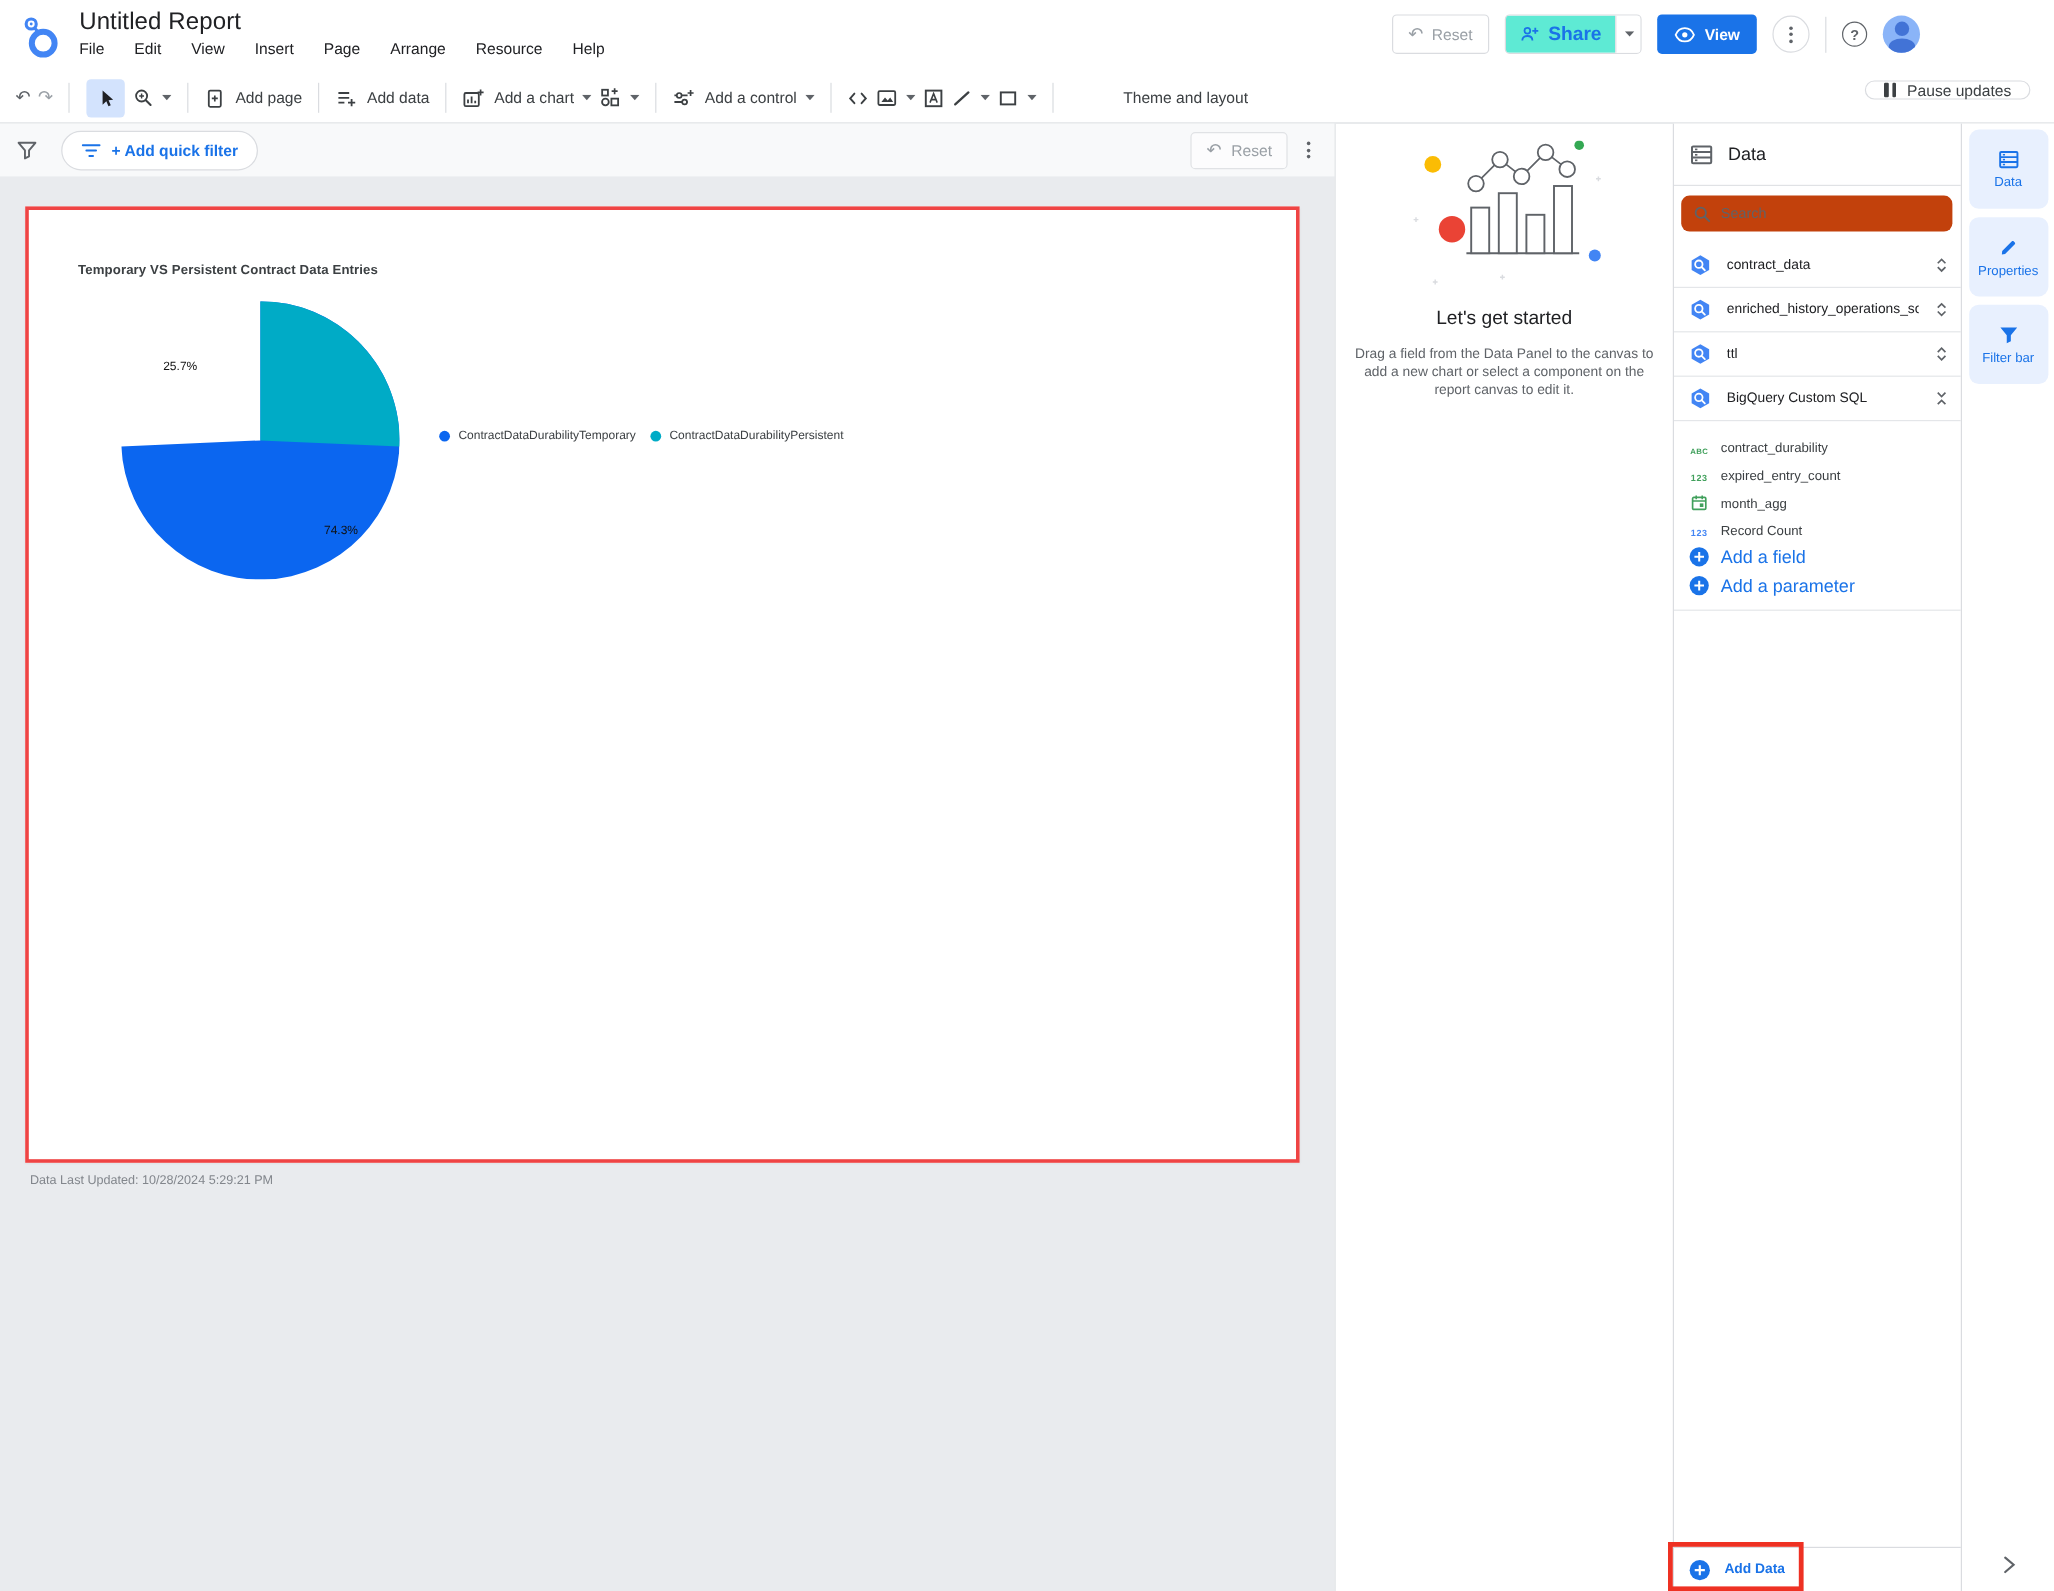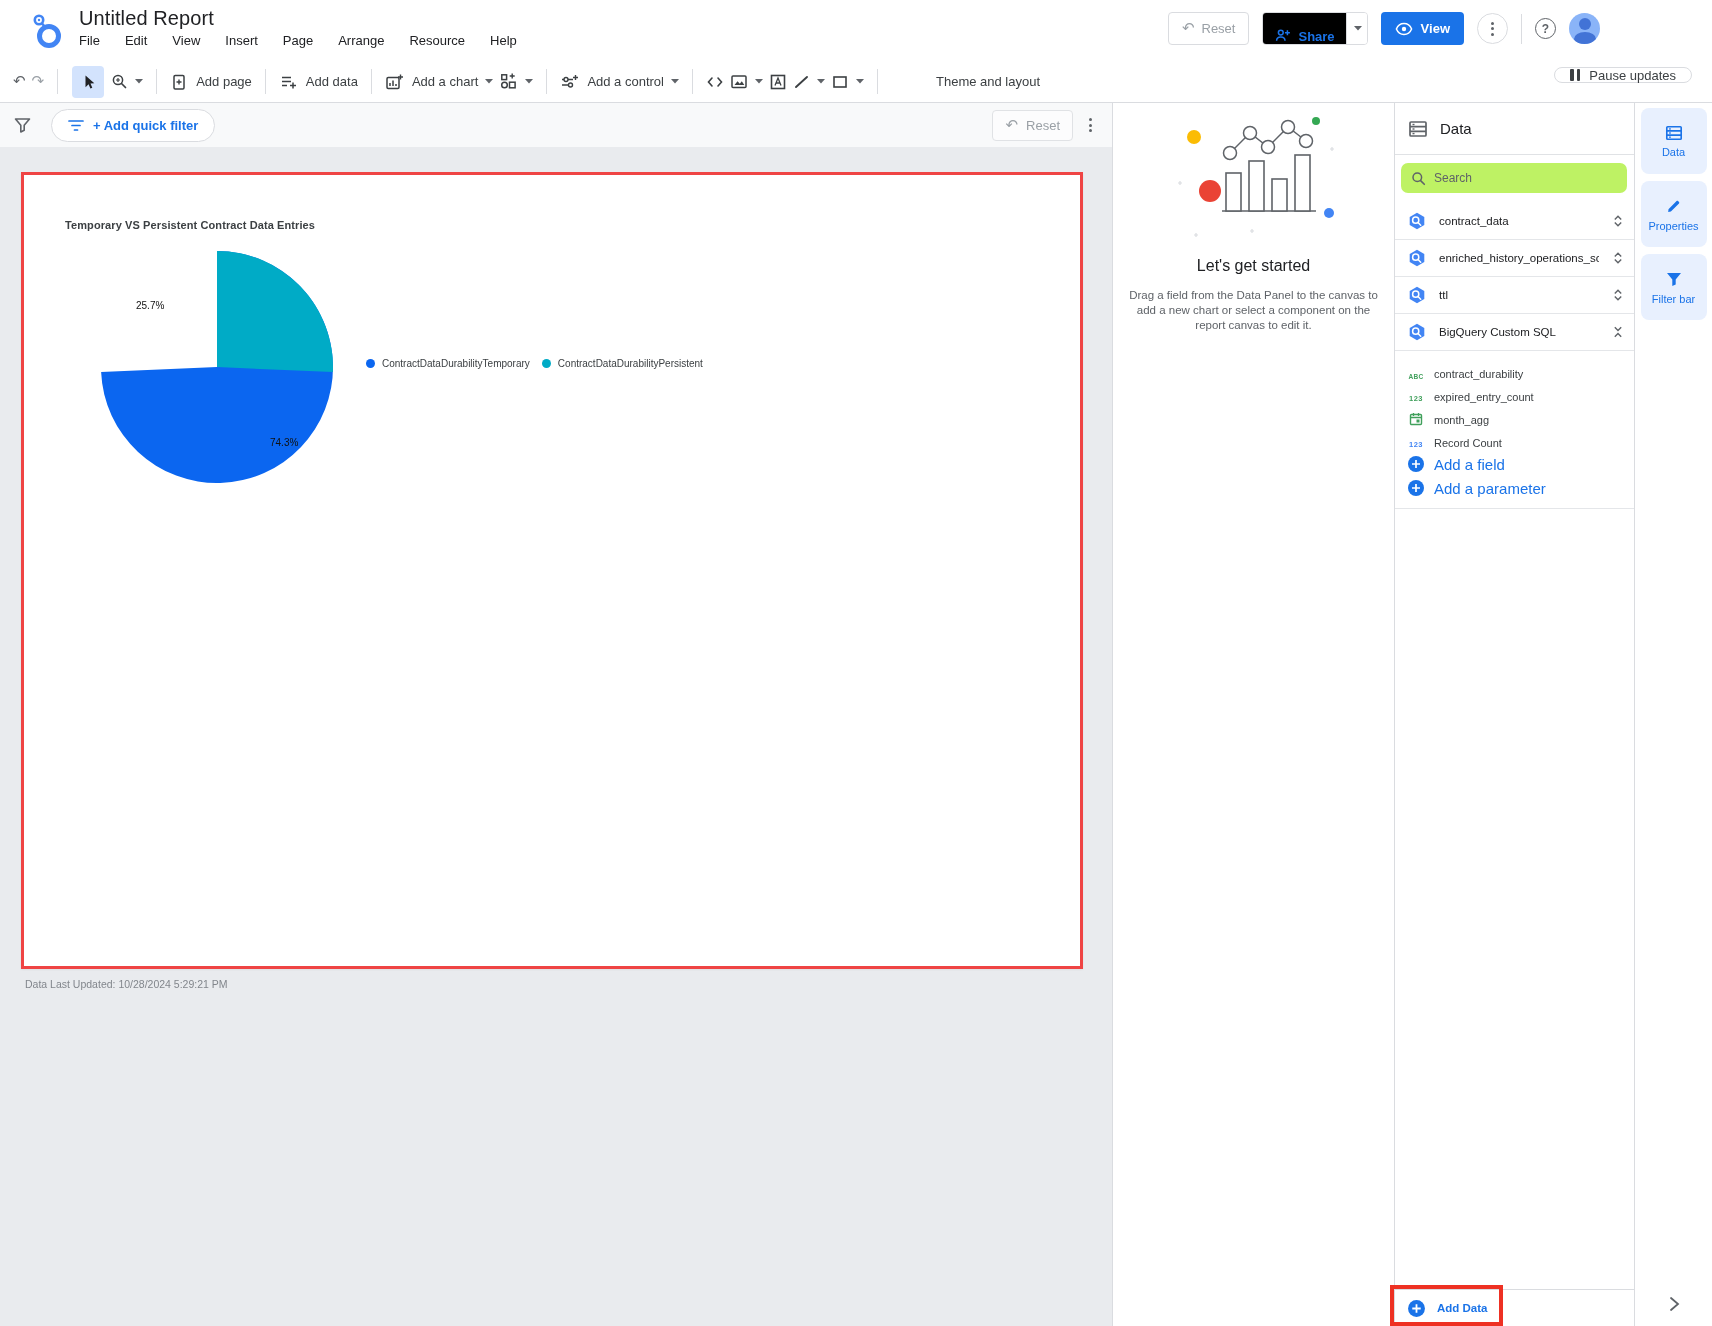--- a/index.html
+++ b/index.html
@@ -1,32 +1,32 @@
 <!DOCTYPE html>
 <html><head>
 <meta charset="utf-8">
 <style>
   * { margin:0; padding:0; box-sizing:border-box; }
   html,body { width:1712px; height:1326px; overflow:hidden; }
   body { font-family:"Liberation Sans","DejaVu Sans",sans-serif; color:#202124; background:#fff; position:relative; }
   svg { display:block; }
 
   
-  .topbar { height:61px; position:relative; background:#fff; padding-left:29px; display:flex; }
+  .topbar { height:61px; position:relative; background:#fff; padding-left:16px; display:flex; }
   .logo { margin-top:12px; width:36px; height:38px; }
   .title-block { margin-left:14px; padding-top:7px; }
   .report-title { font-size:20px; color:#202124; letter-spacing:.1px; }
   .menubar { display:flex; gap:25px; margin-top:3px; font-size:13px; color:#202124; }
   .menubar span { cursor:default; }
   .topbar-right { position:absolute; right:112px; top:12px; display:flex; align-items:center; gap:13px; }
   .btn { height:33px; border:1px solid #dadce0; border-radius:4px; background:#fff; display:flex; align-items:center; padding:0 13px; gap:7px; font-size:13px; }
   .btn.disabled { color:#9aa0a6; }
   .undo-glyph { font-family:"DejaVu Sans",sans-serif; font-size:15px; line-height:1; color:#9aa0a6; }
   .share-split { display:flex; height:33px; border:1px solid #dadce0; border-radius:4px; overflow:hidden; }
-  .share-main { display:flex; align-items:flex-end; gap:7px; padding:0 11px; color:#1a73e8; font-size:13px; font-weight:bold; background:#000000; }
+  .share-main { display:flex; align-items:center; gap:7px; padding:0 11px; color:#1a73e8; font-size:16px; font-weight:bold; background:#5eead4; }
   .share-caret { width:21px; display:flex; align-items:center; justify-content:center; border-left:1px solid #dadce0; background:#fff; }
   .btn-view { height:33px; border-radius:4px; background:#1a73e8; color:#fff; font-size:13px; font-weight:bold; display:flex; align-items:center; gap:8px; padding:0 14px; border:none; }
   .more-circle { width:31px; height:31px; border:1px solid #dadce0; border-radius:50%; display:flex; flex-direction:column; align-items:center; justify-content:center; gap:2.5px; background:#fff; }
   .more-circle i, .vdots i { width:3px; height:3px; border-radius:50%; background:#5f6368; display:block; }
   .hdr-divider { width:1px; height:30px; background:#dadce0; }
   .help-circle { width:21px; height:21px; border:1.8px solid #5f6368; border-radius:50%; color:#5f6368; font-size:12px; font-weight:bold; display:flex; align-items:center; justify-content:center; }
   .avatar { width:31px; height:31px; border-radius:50%; background:#8ab4f8; position:relative; overflow:hidden; }
   .avatar .head { position:absolute; left:9.5px; top:5px; width:12px; height:12px; border-radius:50%; background:#4273d6; }
   .avatar .body { position:absolute; left:4.5px; top:19px; width:22px; height:14px; border-radius:50%; background:#4273d6; }
 
@@ -63,21 +63,21 @@
   .last-updated { position:absolute; left:25px; top:875px; font-size:10.5px; color:#82868c; }
 
   
   .gs-panel { width:283px; background:#fff; border-left:1px solid #dadce0; border-right:1px solid #dadce0; display:flex; flex-direction:column; align-items:center; padding-top:8px; }
   .gs-heading { margin-top:14px; font-size:16px; color:#202124; }
   .gs-body { margin-top:13px; width:250px; text-align:center; font-size:11.5px; line-height:15px; color:#5f6368; }
 
   
   .data-panel { width:240px; background:#fff; border-right:1px solid #dadce0; display:flex; flex-direction:column; position:relative; }
   .dp-header { height:52px; border-bottom:1px solid #e0e2e5; display:flex; align-items:center; gap:11px; padding:0 12px; font-size:15px; color:#202124; flex:none; }
-  .dp-search { margin:8px 7px 0 6px; height:30px; background:#bef264; border-radius:7px; display:flex; align-items:center; gap:8px; padding:0 10px; flex:none; }
+  .dp-search { margin:8px 7px 0 6px; height:30px; background:#c2410c; border-radius:7px; display:flex; align-items:center; gap:8px; padding:0 10px; flex:none; }
   .dp-search input { border:none; outline:none; background:transparent; font-size:12px; color:#202124; width:160px; font-family:inherit; }
   .dp-search input::placeholder { color:#5f6368; }
   .src-list { margin-top:10px; flex:none; }
   .src-row { height:37px; display:flex; align-items:center; gap:12px; padding:0 9px 0 12px; border-bottom:1px solid #e4e6e9; }
   .src-name { flex:1; font-size:11.5px; color:#202124; white-space:nowrap; overflow:hidden; }
   .fields { padding-top:6px; flex:none; }
   .field-row { height:23px; display:flex; align-items:flex-end; gap:9px; padding:0 12px; }
   .f-ic { width:18px; display:flex; justify-content:center; font-weight:bold; }
   .f-abc { font-size:6.5px; letter-spacing:.3px; color:#41a05c; }
   .f-123g { font-size:7.5px; letter-spacing:.5px; color:#41a05c; }

